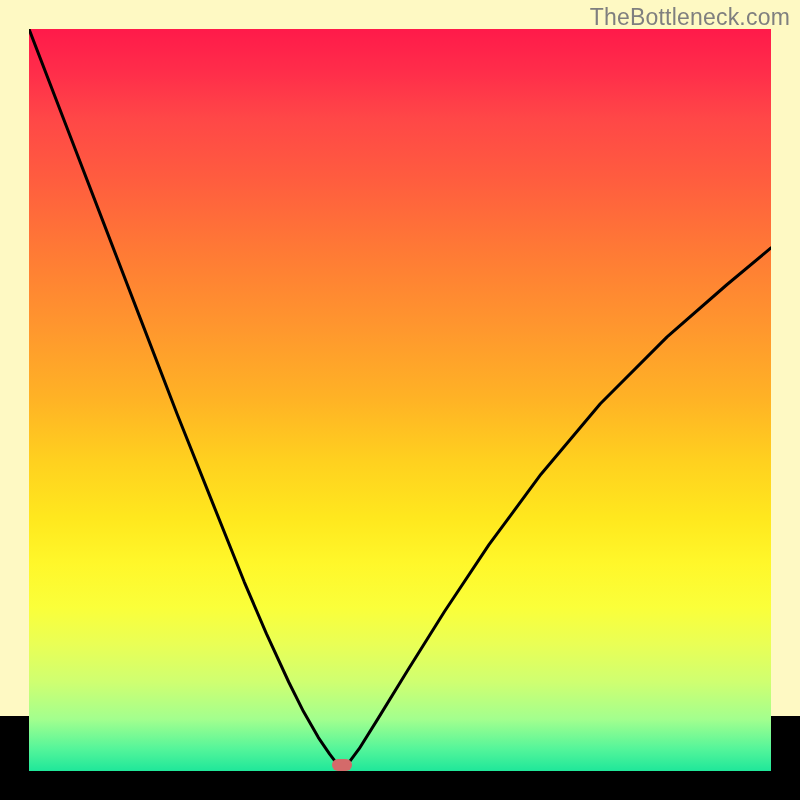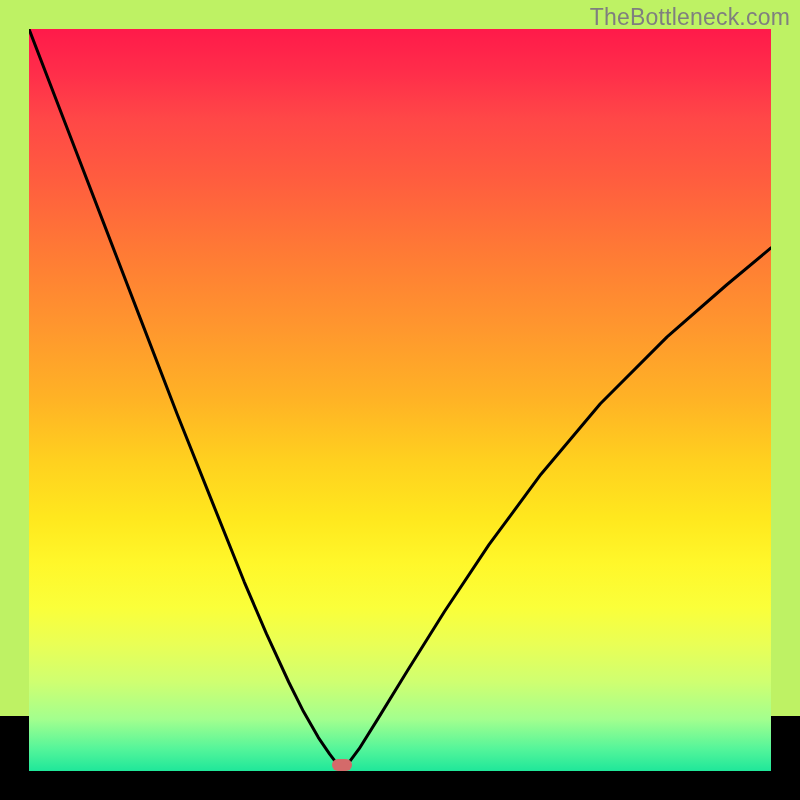--- a/index.html
+++ b/index.html
@@ -10,21 +10,21 @@
     overflow: hidden;
     background: #000;
     font-family: Arial, Helvetica, sans-serif;
   }
   .frame {
     position: absolute;
     left: 0;
     top: 0;
     width: 800px;
     height: 716px;
-    background: #bef264;
+    background: #fef9c3;
   }
   .plot {
     position: absolute;
     left: 29px;
     top: 29px;
     width: 742px;
     height: 742px;
     
     background: linear-gradient(
       to bottom,

